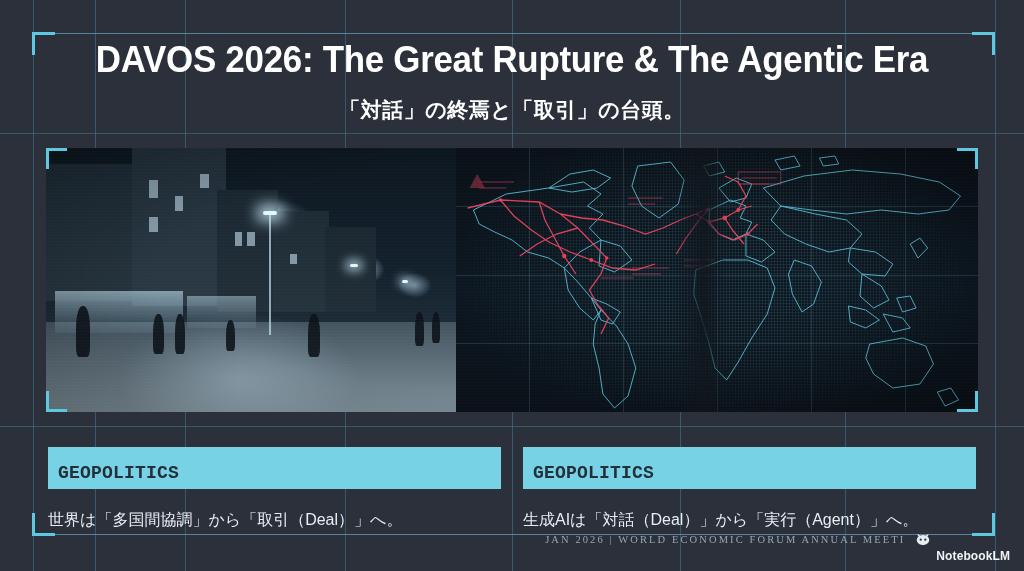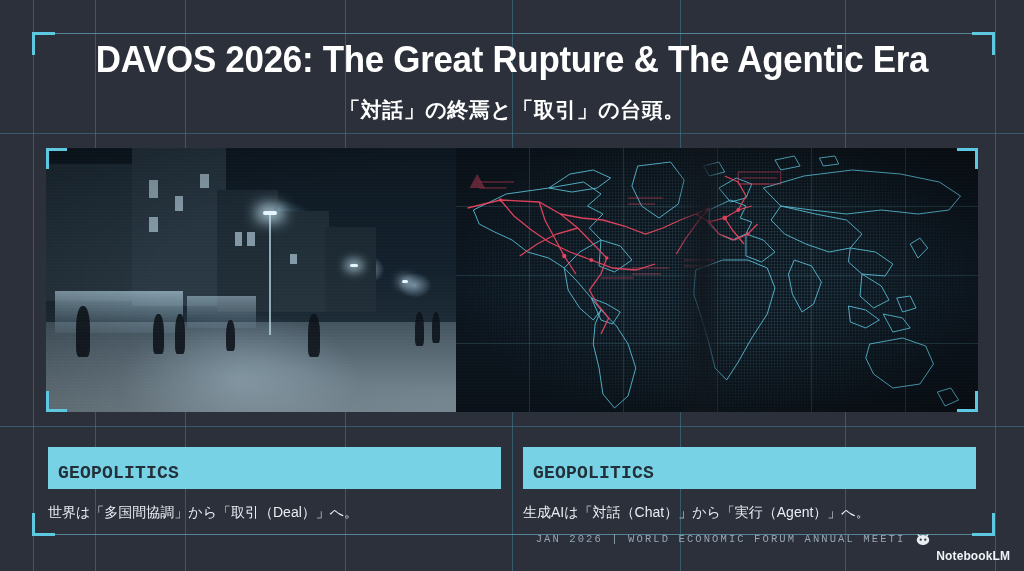--- a/index.html
+++ b/index.html
@@ -87,28 +87,28 @@
   .hbrk.br{right:0;bottom:0;border-left:none;border-top:none;}
 
   
   .cards{position:absolute;left:48px;top:447px;width:928px;display:flex;gap:22px;}
   .card{flex:1;min-width:0;}
   .card .band{
     background:#78d2e6;color:#243039;font-weight:bold;font-size:18px;
     letter-spacing:.2px;padding:16px 10px 6px 10px;font-family:Liberation Mono, monospace;
   }
   .card .body{
-    margin-top:12px;color:#e8edf2;font-size:14px;line-height:1.62;
+    margin-top:18px;color:#e8edf2;font-size:16px;line-height:1.62;
     padding-right:6px;
   }
 
   
   .footer{position:absolute;right:14px;bottom:8px;display:flex;align-items:center;gap:10px;}
   .foot-txt{
-    font-family:Liberation Mono, monospace;
+    font-family:Liberation Serif, serif;
     font-size:10.5px;color:#98a6b4;letter-spacing:2.1px;white-space:nowrap;margin-left:21px;
   }
   .nlm{display:flex;align-items:center;gap:5px;}
   .nlm .lbl{font-size:12px;font-weight:bold;color:#eef3f7;letter-spacing:.1px;margin-top:34px;}
 </style>
 </head>
 <body>
 
 <div class="slide">
 
@@ -262,21 +262,21 @@
     <div class="hbrk br"></div>
   </div>
 
   <div class="cards">
     <div class="card">
       <div class="band">GEOPOLITICS</div>
       <div class="body">世界は「多国間協調」から「取引（Deal）」へ。</div>
     </div>
     <div class="card">
       <div class="band">GEOPOLITICS</div>
-      <div class="body">生成AIは「対話（Chat）」から「実行（Agent）」へ。</div>
+      <div class="body">生成AIは「対話（Deal）」から「実行（Agent）」へ。</div>
     </div>
   </div>
 
   <div class="footer">
     <div class="foot-txt">JAN 2026  |  WORLD ECONOMIC FORUM ANNUAL MEETI</div>
     <div class="nlm">
       <svg width="16" height="13" viewBox="0 0 18 14">
         <path d="M9 13.2C5.2 13.2 2 10.9 2 7.6c0-1.7.8-3.1 2-4.1-.5-.5-1-1.1-1.3-1.8-.2-.4.2-.8.6-.6.9.3 1.7.9 2.3 1.5C6.6 2.2 7.8 2 9 2s2.4.2 3.4.6c.6-.6 1.4-1.2 2.3-1.5.4-.2.8.2.6.6-.3.7-.8 1.3-1.3 1.8 1.2 1 2 2.4 2 4.1 0 3.3-3.2 5.6-7 5.6z" fill="#e8edf2"></path>
         <circle cx="6.4" cy="7.2" r="1.25" fill="#2b303a"></circle>
         <circle cx="11.6" cy="7.2" r="1.25" fill="#2b303a"></circle>

